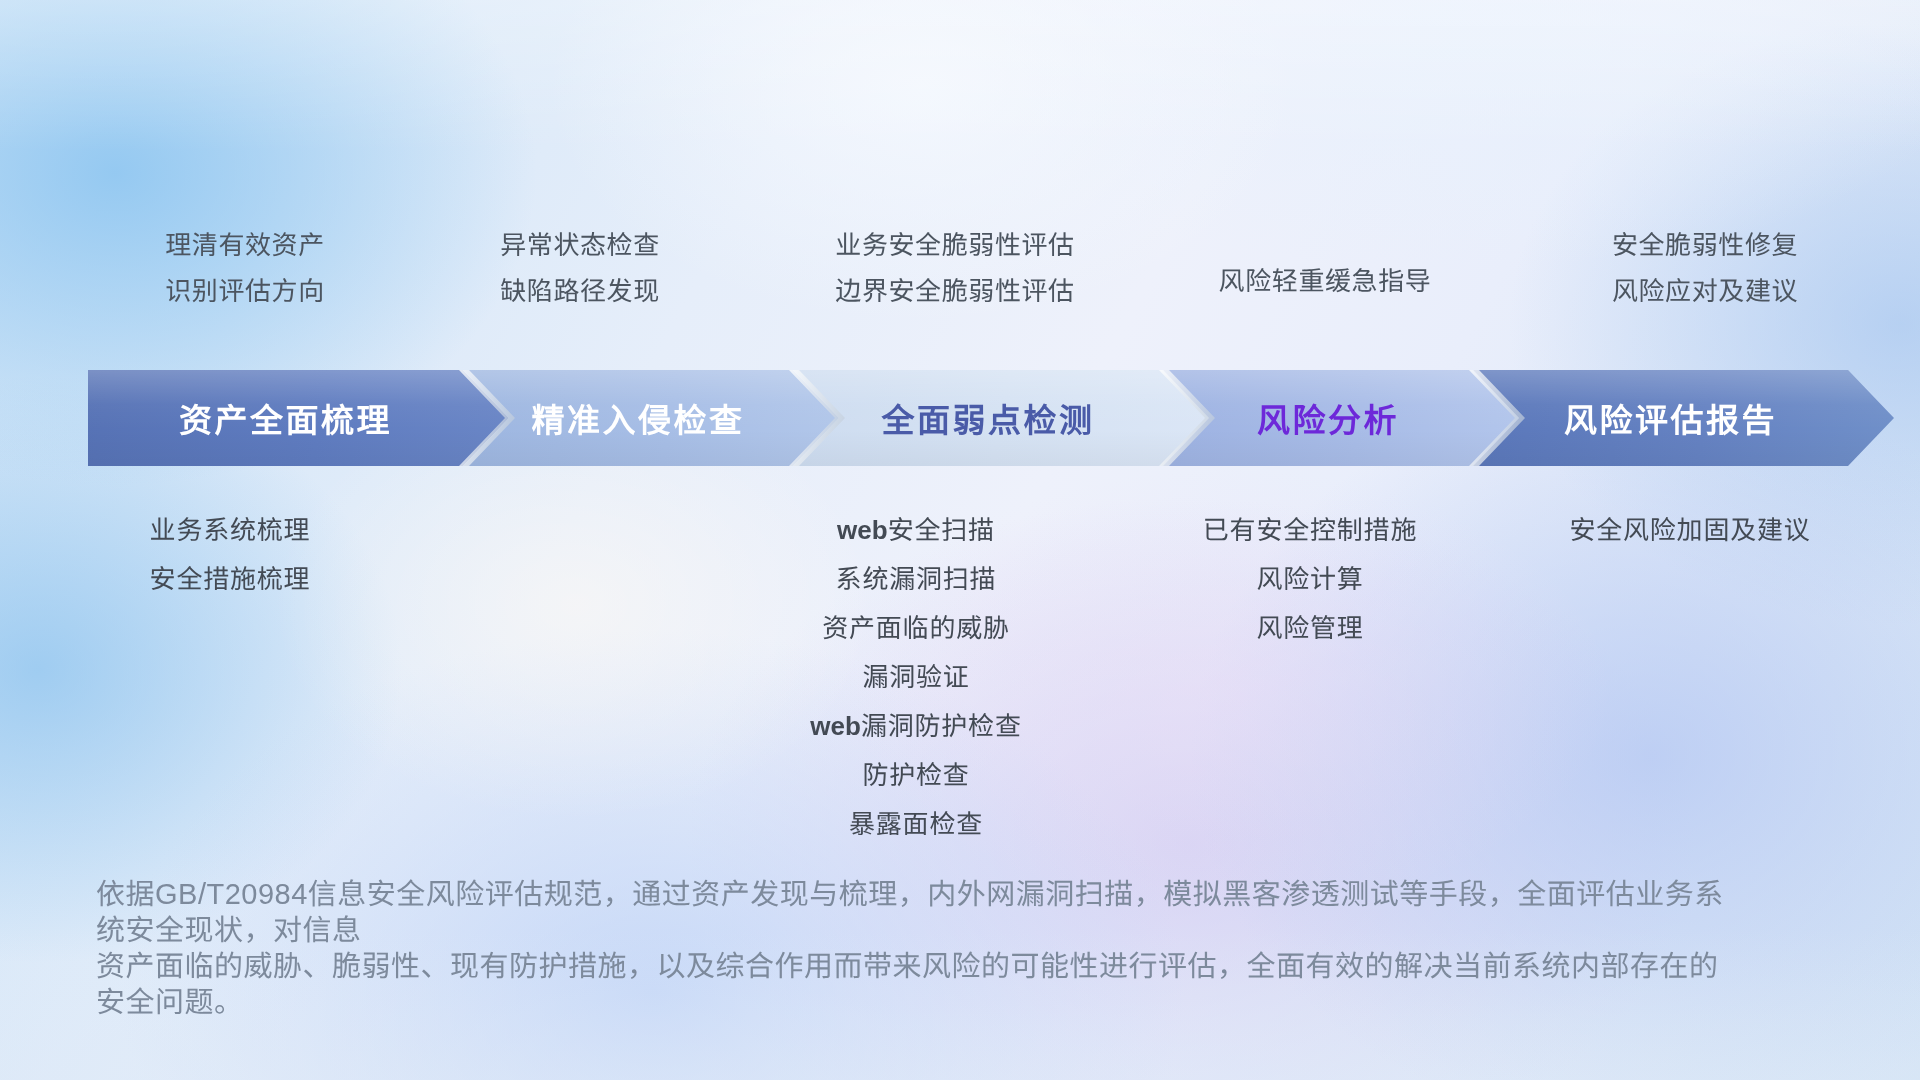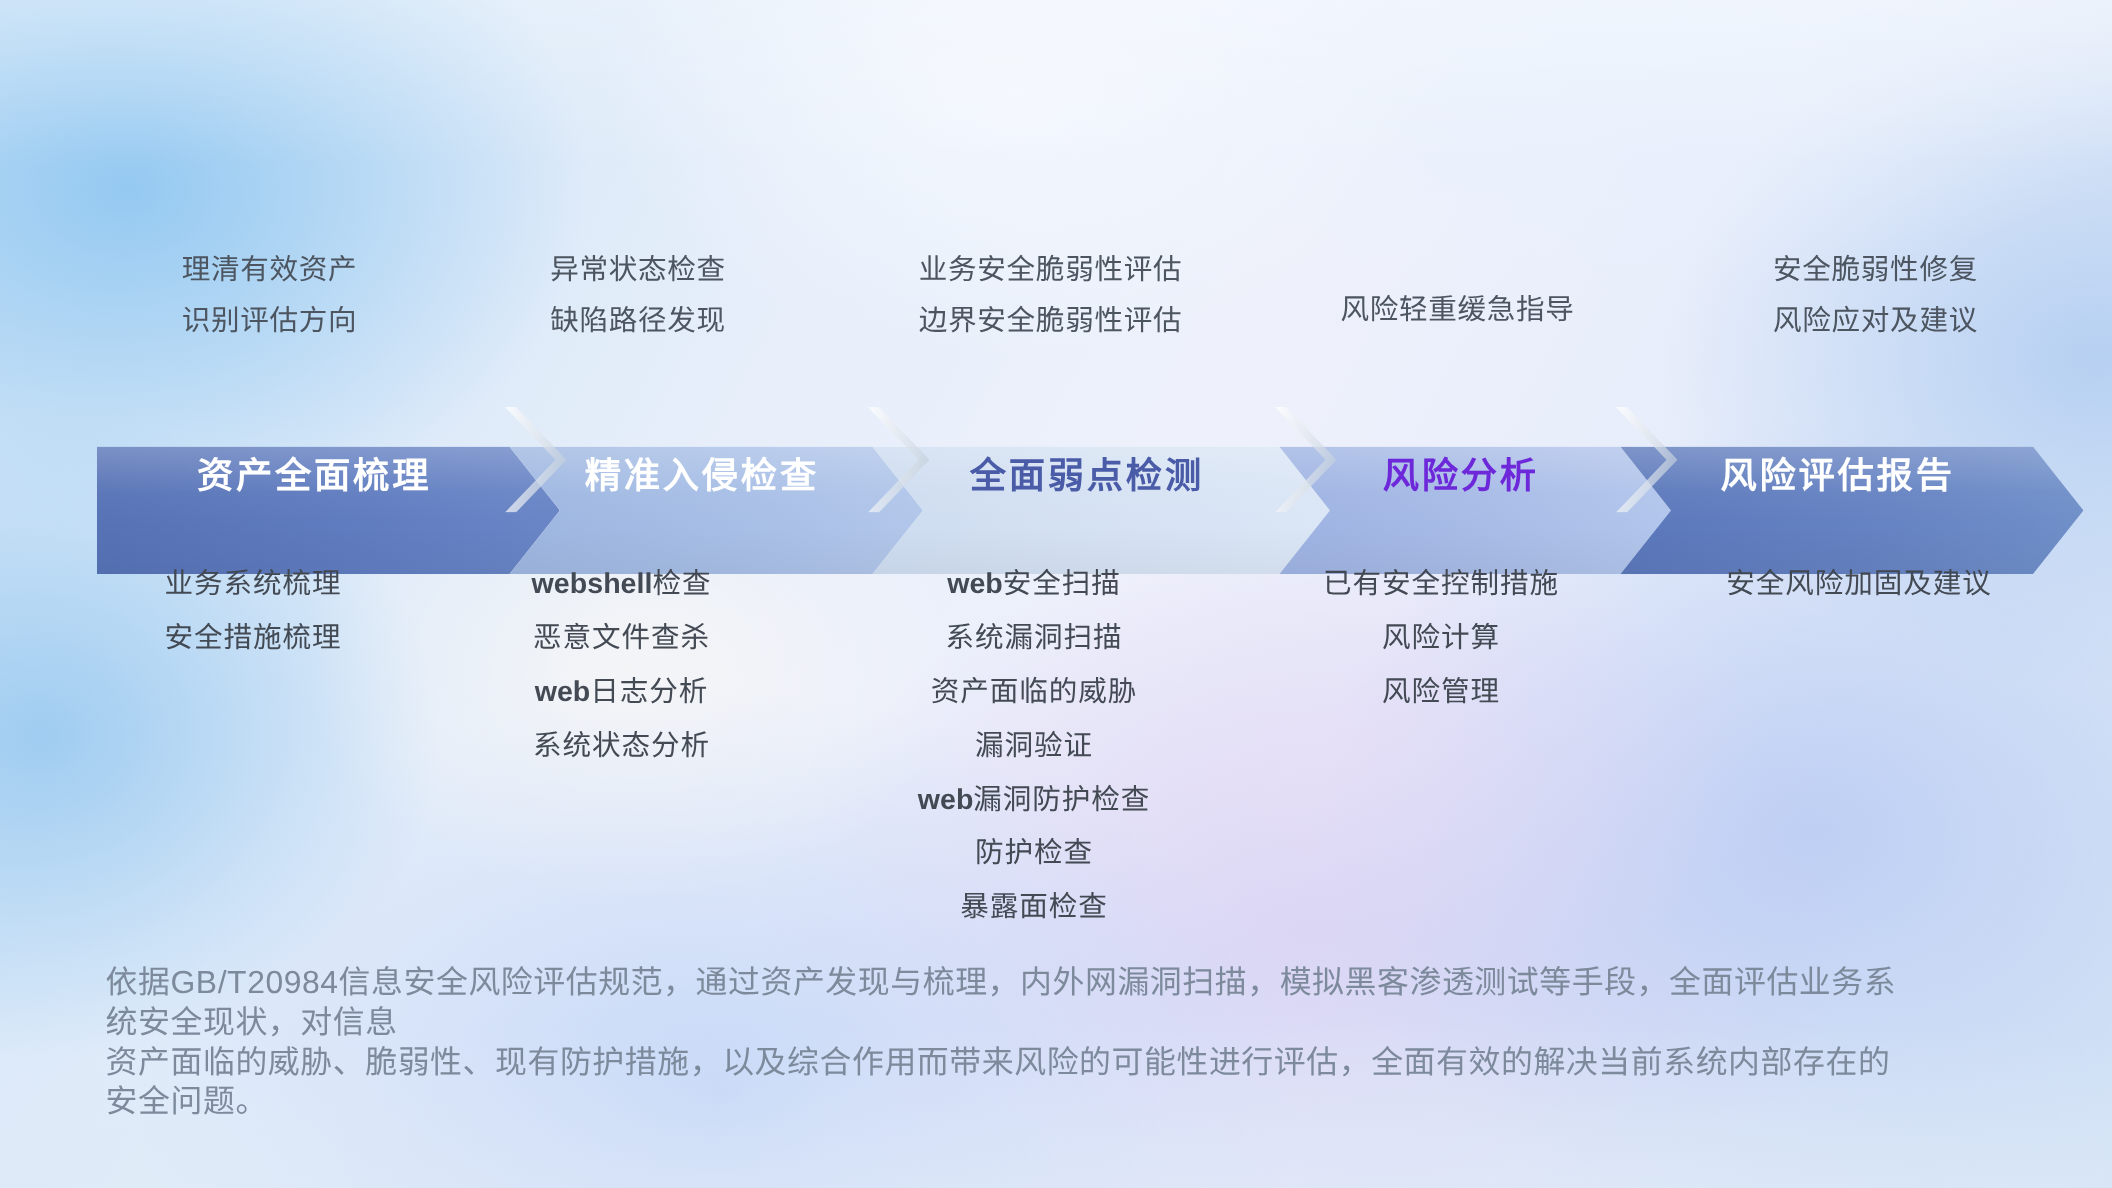--- a/index.html
+++ b/index.html
@@ -85,25 +85,25 @@
   #process-band {
     position: absolute;
     left: 88px;
     top: 370px;
     width: 1760px;
     height: 96px;
   }
   .chev {
     position: absolute;
     top: 0;
-    height: 116px;
+    height: 96px;
     display: flex;
+    align-items: center;
     justify-content: center;
     box-sizing: border-box;
-    margin-top: 36px;
   }
   .chev-body {
     position: absolute;
     inset: 0;
     clip-path: polygon(0 0, calc(100% - 46px) 0, 100% 50%, calc(100% - 46px) 100%, 0 100%);
   }
   .chev.notched .chev-body {
     clip-path: polygon(0 0, calc(100% - 46px) 0, 100% 50%, calc(100% - 46px) 100%, 0 100%, 46px 50%);
   }
   .chev-label {
@@ -264,27 +264,21 @@
         <div class="chev-gloss"></div>
         <span class="chev-label">风险评估报告</span>
       </div>
     </div>
 
   <div id="bottom-columns">
       <div class="detail-col" style="left: -70px; width: 600px;">
         <span class="detail-item"><span class="cjk">业务系统梳理</span></span>
         <span class="detail-item"><span class="cjk">安全措施梳理</span></span>
       </div>
-      <div class="detail-col" style="left: 265px; width: 600px;">
-        <span class="detail-item has-latin"><span class="latin">webshell</span><span class="cjk">检查</span></span>
-        <span class="detail-item"><span class="cjk">恶意文件查杀</span></span>
-        <span class="detail-item has-latin"><span class="latin">web</span><span class="cjk">日志分析</span></span>
-        <span class="detail-item"><span class="cjk">系统状态分析</span></span>
-      </div>
-      <div class="detail-col" style="left: 640px; width: 600px;">
+      <div class="detail-col" style="left: 616px; width: 600px;">
         <span class="detail-item has-latin"><span class="latin">web</span><span class="cjk">安全扫描</span></span>
         <span class="detail-item"><span class="cjk">系统漏洞扫描</span></span>
         <span class="detail-item"><span class="cjk">资产面临的威胁</span></span>
         <span class="detail-item"><span class="cjk">漏洞验证</span></span>
         <span class="detail-item has-latin"><span class="latin">web</span><span class="cjk">漏洞防护检查</span></span>
         <span class="detail-item"><span class="cjk">防护检查</span></span>
         <span class="detail-item"><span class="cjk">暴露面检查</span></span>
       </div>
       <div class="detail-col" style="left: 1010px; width: 600px;">
         <span class="detail-item"><span class="cjk">已有安全控制措施</span></span>

